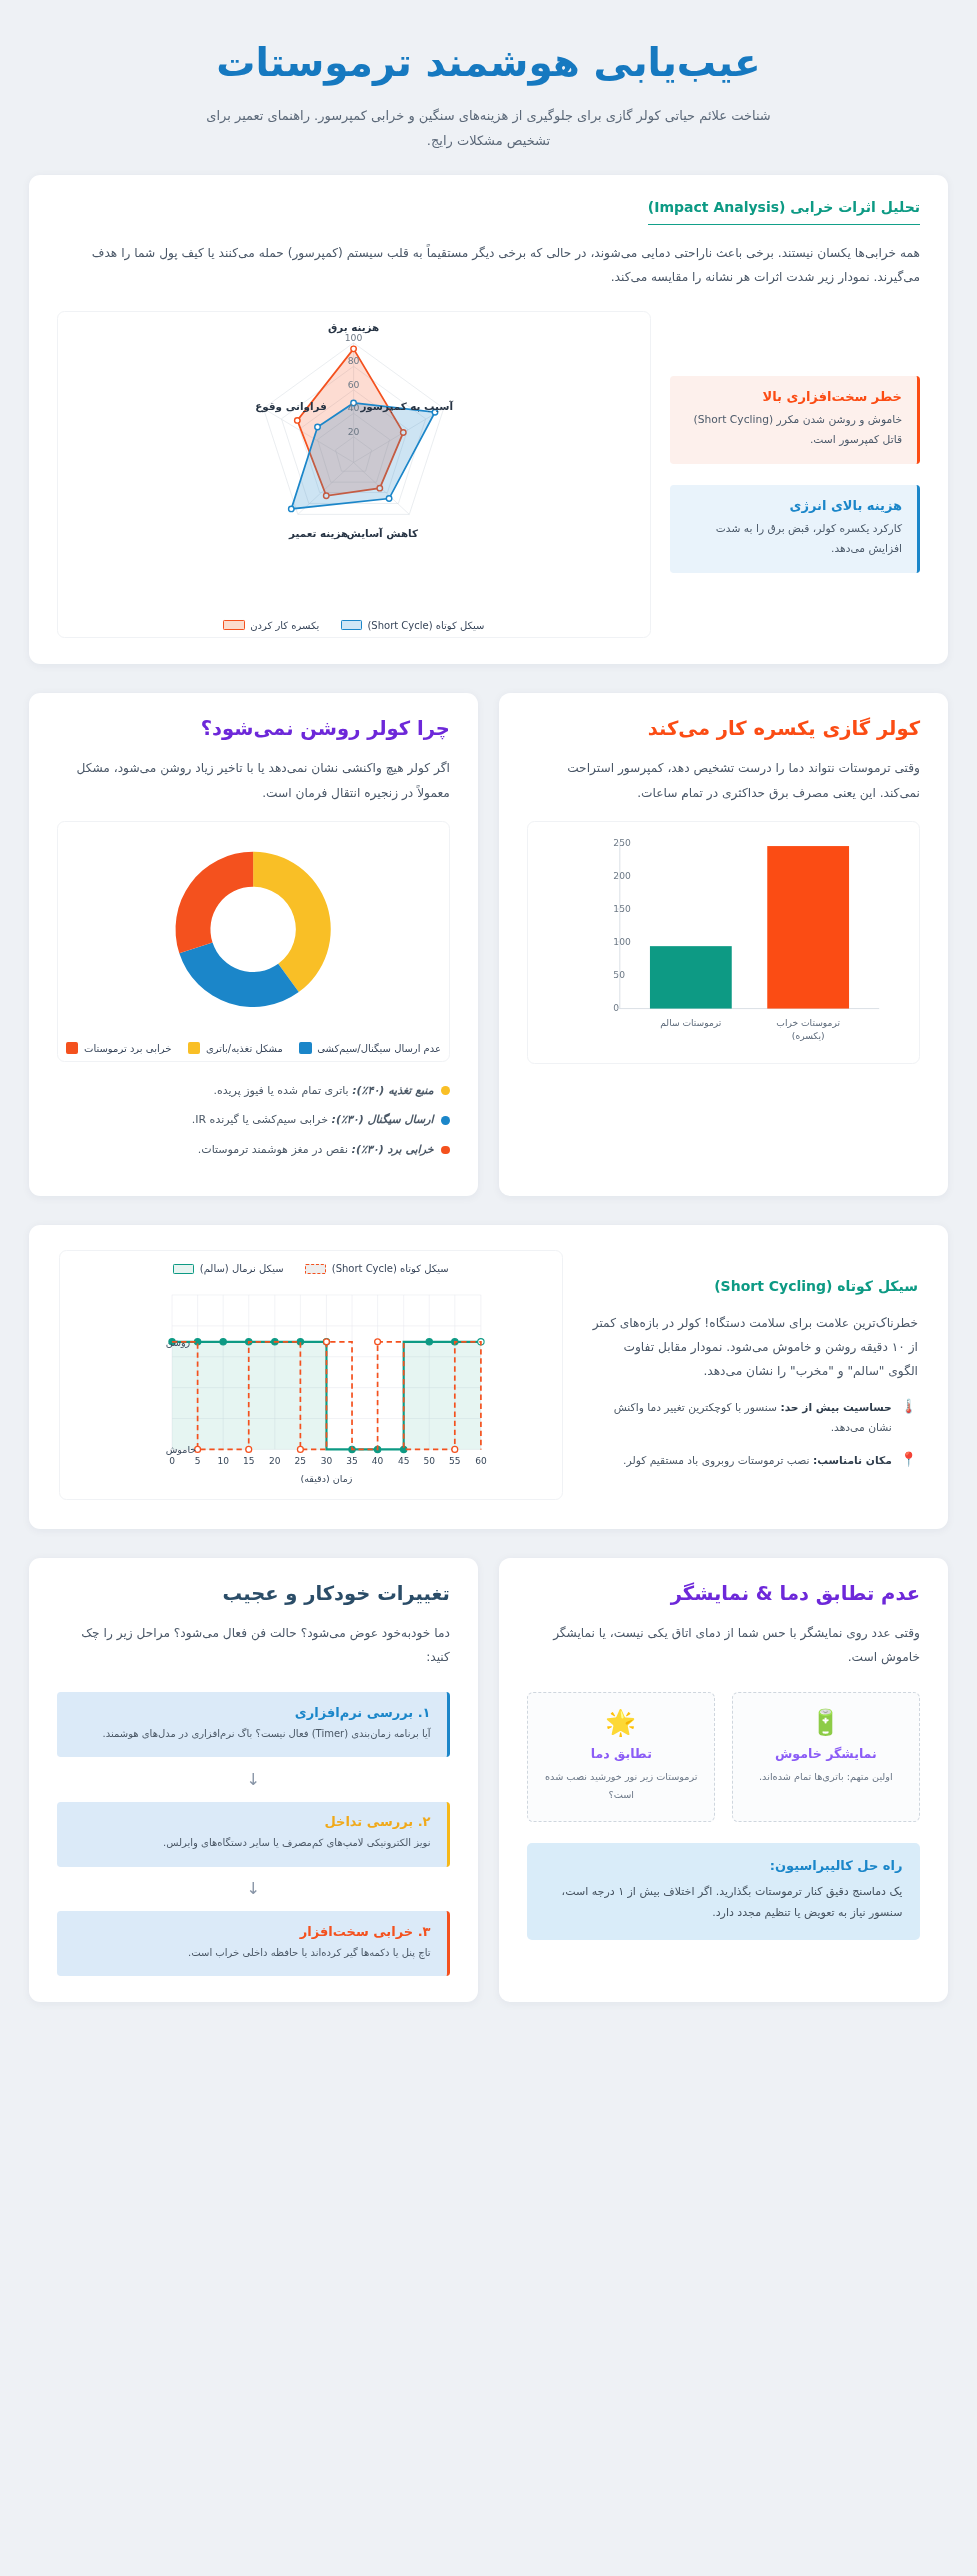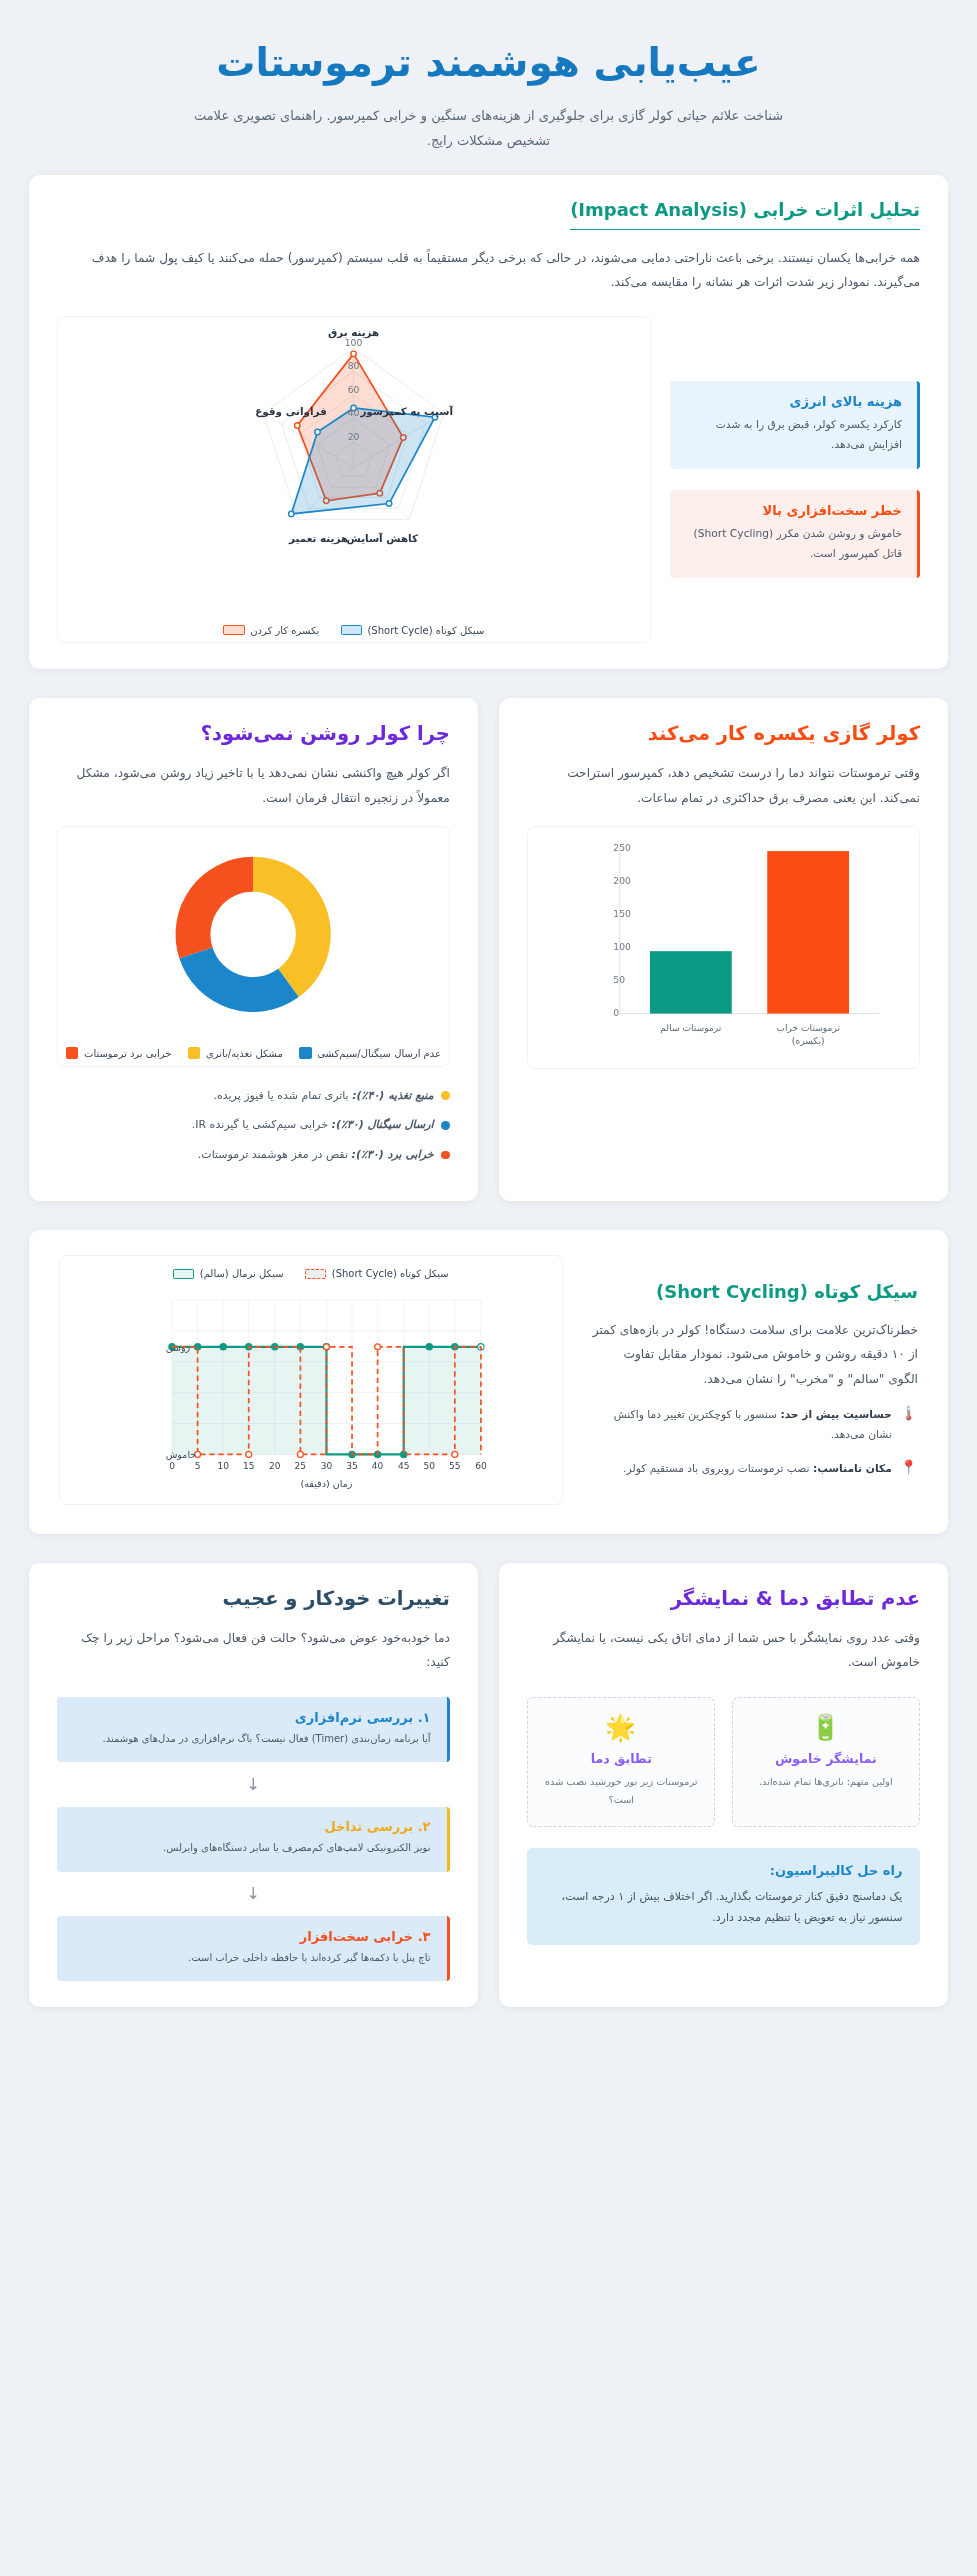--- a/index.html
+++ b/index.html
@@ -48,21 +48,21 @@
 
   .grid2 {
     display: flex;
     gap: 21.3px;
     align-items: stretch;
   }
   .grid2 > .card { flex: 1 1 0; min-width: 0; }
 
   
   .h-green {
-    font-size: 18px; font-weight: 700; color: #0d9a84;
+    font-size: 14px; font-weight: 700; color: #0d9a84;
     text-align: right;
   }
   .h-green.underlined {
     display: inline-block;
     border-bottom: 1.9px solid #12a08a;
     padding-bottom: 8.8px;
   }
   .h-orange { font-size: 19.5px; font-weight: 700; color: #fb4c14; text-align: right; }
   .h-blue   { font-size: 19.5px; font-weight: 700; color: #6d28d9; text-align: right; }
   .h-navy   { font-size: 19.5px; font-weight: 700; color: #2b4d68; text-align: right; }
@@ -190,40 +190,40 @@
   .step-desc { font-size: 10px; line-height: 1.85; color: #4b5866; }
   .step-arrow { text-align: center; font-size: 16.3px; color: #8794a6; padding: 12.6px 0; }
 </style>
 </head>
 <body>
 
 <div class="page">
 
   <header class="header">
     <h1>عیب‌یابی هوشمند ترموستات</h1>
-    <p class="subtitle">شناخت علائم حیاتی کولر گازی برای جلوگیری از هزینه‌های سنگین و خرابی کمپرسور. راهنمای تصویری علامت تشخیص مشکلات رایج.</p>
+    <p class="subtitle">شناخت علائم حیاتی کولر گازی برای جلوگیری از هزینه‌های سنگین و خرابی کمپرسور. راهنمای تعمیر برای تشخیص مشکلات رایج.</p>
   </header>
 
   <section class="section">
     <div class="card">
       <div style="text-align:right;">
         <span class="h-green underlined">تحلیل اثرات خرابی (Impact Analysis)</span>
       </div>
       <p class="body-text">همه خرابی‌ها یکسان نیستند. برخی باعث ناراحتی دمایی می‌شوند، در حالی که برخی دیگر مستقیماً به قلب سیستم (کمپرسور) حمله می‌کنند یا کیف پول شما را هدف می‌گیرند. نمودار زیر شدت اثرات هر نشانه را مقایسه می‌کند.</p>
 
       <div class="impact-wrap">
 
         <div class="impact-side">
+          <div class="callout">
+            <div class="callout-title">خطر سخت‌افزاری بالا</div>
+            <div class="callout-body">خاموش و روشن شدن مکرر (Short Cycling) قاتل کمپرسور است.</div>
+          </div>
           <div class="callout blue">
             <div class="callout-title">هزینه بالای انرژی</div>
             <div class="callout-body">کارکرد یکسره کولر، قبض برق را به شدت افزایش می‌دهد.</div>
-          </div>
-          <div class="callout">
-            <div class="callout-title">خطر سخت‌افزاری بالا</div>
-            <div class="callout-body">خاموش و روشن شدن مکرر (Short Cycling) قاتل کمپرسور است.</div>
           </div>
         </div>
 
         <div class="impact-chart chart-panel">
           <svg viewBox="0 0 860 540" width="100%" height="295">
 
             <g stroke="#d9dde3" fill="none" stroke-width="1">
               <polygon points="430,40 595,160 532,354 328,354 265,160"></polygon>
               <polygon points="430,83 562,179 512,334 348,334 298,179"></polygon>
               <polygon points="430,126 529,198 492,314 368,314 331,198"></polygon>

